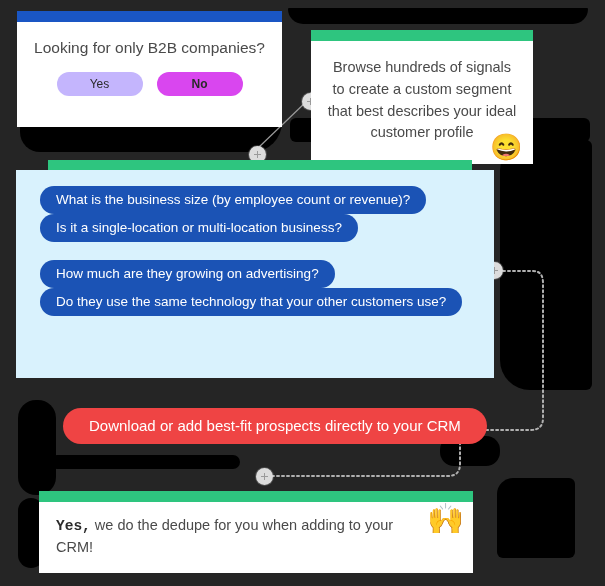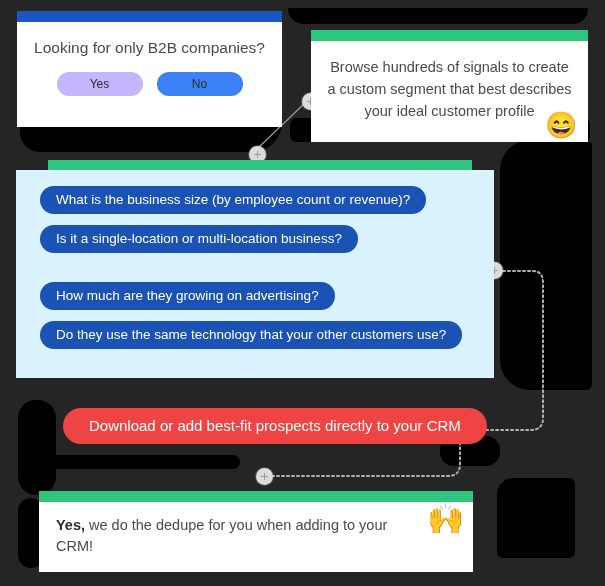--- a/index.html
+++ b/index.html
@@ -104,27 +104,27 @@
     border: none;
     border-radius: 12px;
     padding: 5px 0;
     width: 86px;
     font-family: "Liberation Sans", sans-serif;
     font-size: 12px;
     color: #2a2a2a;
     cursor: pointer;
   }
   .choice.yes { background: #c4b5fd; }
-  .choice.no  { background: #3b82f6; }
+  .choice.no  { background: #d946ef; font-weight: bold; }
 
   
   #card-browse {
     left: 311px;
     top: 30px;
-    width: 277px;
+    width: 222px;
   }
   #card-browse .card-bar { background: #2ec57f; }
   #card-browse .card-body {
     position: relative;
     padding: 16px 16px 20px 16px;
     font-size: 14.5px;
     color: #4a4a4a;
     line-height: 1.5;
   }
   #card-browse .emoji {
@@ -160,21 +160,20 @@
     padding: 16px 0 0 24px;
     box-sizing: border-box;
   }
   .qpill {
     display: inline-block;
     background: #1b53b5;
     color: #ffffff;
     border-radius: 14px;
     padding: 6px 16px 7px 16px;
     font-size: 13.5px;
-    margin-bottom: 11px;
     white-space: nowrap;
   }
 
   
   #pill-download {
     position: absolute;
     left: 63px;
     top: 408px;
     background: #ef4444;
     color: #ffffff;
@@ -191,21 +190,21 @@
     width: 434px;
   }
   #card-dedupe .card-bar { background: #2ec57f; }
   #card-dedupe .card-body {
     position: relative;
     text-align: left;
     padding: 13px 58px 16px 17px;
     font-size: 14.5px;
     color: #4a4a4a;
   }
-  #card-dedupe .lead { font-weight: bold; color: #2b2b2b; }
+  #card-dedupe .lead { font-weight: bold; color: #2b2b2b; font-family: Liberation Mono, monospace; }
   #card-dedupe .emoji {
     position: absolute;
     right: 8px;
     top: 2px;
     font-size: 30px;
     line-height: 1;
   }
 </style>
 </head>
 <body>

